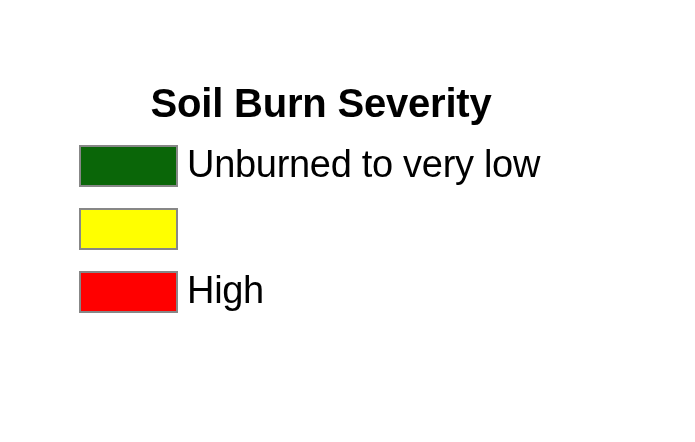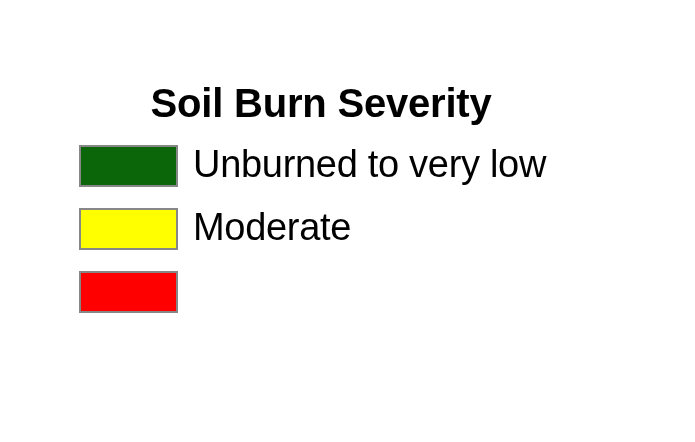--- a/index.html
+++ b/index.html
@@ -57,21 +57,21 @@
     left: 0;
     top: 0;
     width: 95px;
     height: 38px;
     border: 2px solid #878787;
     box-sizing: content-box;
   }
 
   .legend-label {
     position: absolute;
-    left: 114px;
+    left: 108px;
     top: -4px;
     font-size: 38px;
     font-weight: normal;
     color: #000000;
     line-height: 46px;
     white-space: nowrap;
     letter-spacing: -0.3px;
   }
 </style>
 </head>
@@ -84,21 +84,21 @@
   <div id="legend-items">
 
     <div class="legend-row">
       <span class="swatch" style="background-color: rgb(10, 102, 8); border-color: rgb(135, 135, 135);"></span>
       <span class="legend-label">Unburned to very low</span>
     </div>
 
 
     <div class="legend-row">
       <span class="swatch" style="background-color: rgb(255, 255, 0); border-color: rgb(135, 135, 135);"></span>
-      <span class="legend-label">Moderate</span>
     </div>
 
     <div class="legend-row">
       <span class="swatch" style="background-color: rgb(255, 0, 0); border-color: rgb(135, 135, 135);"></span>
+      <span class="legend-label">High</span>
     </div>
 
   </div>
 </div>
 
 </body></html>

